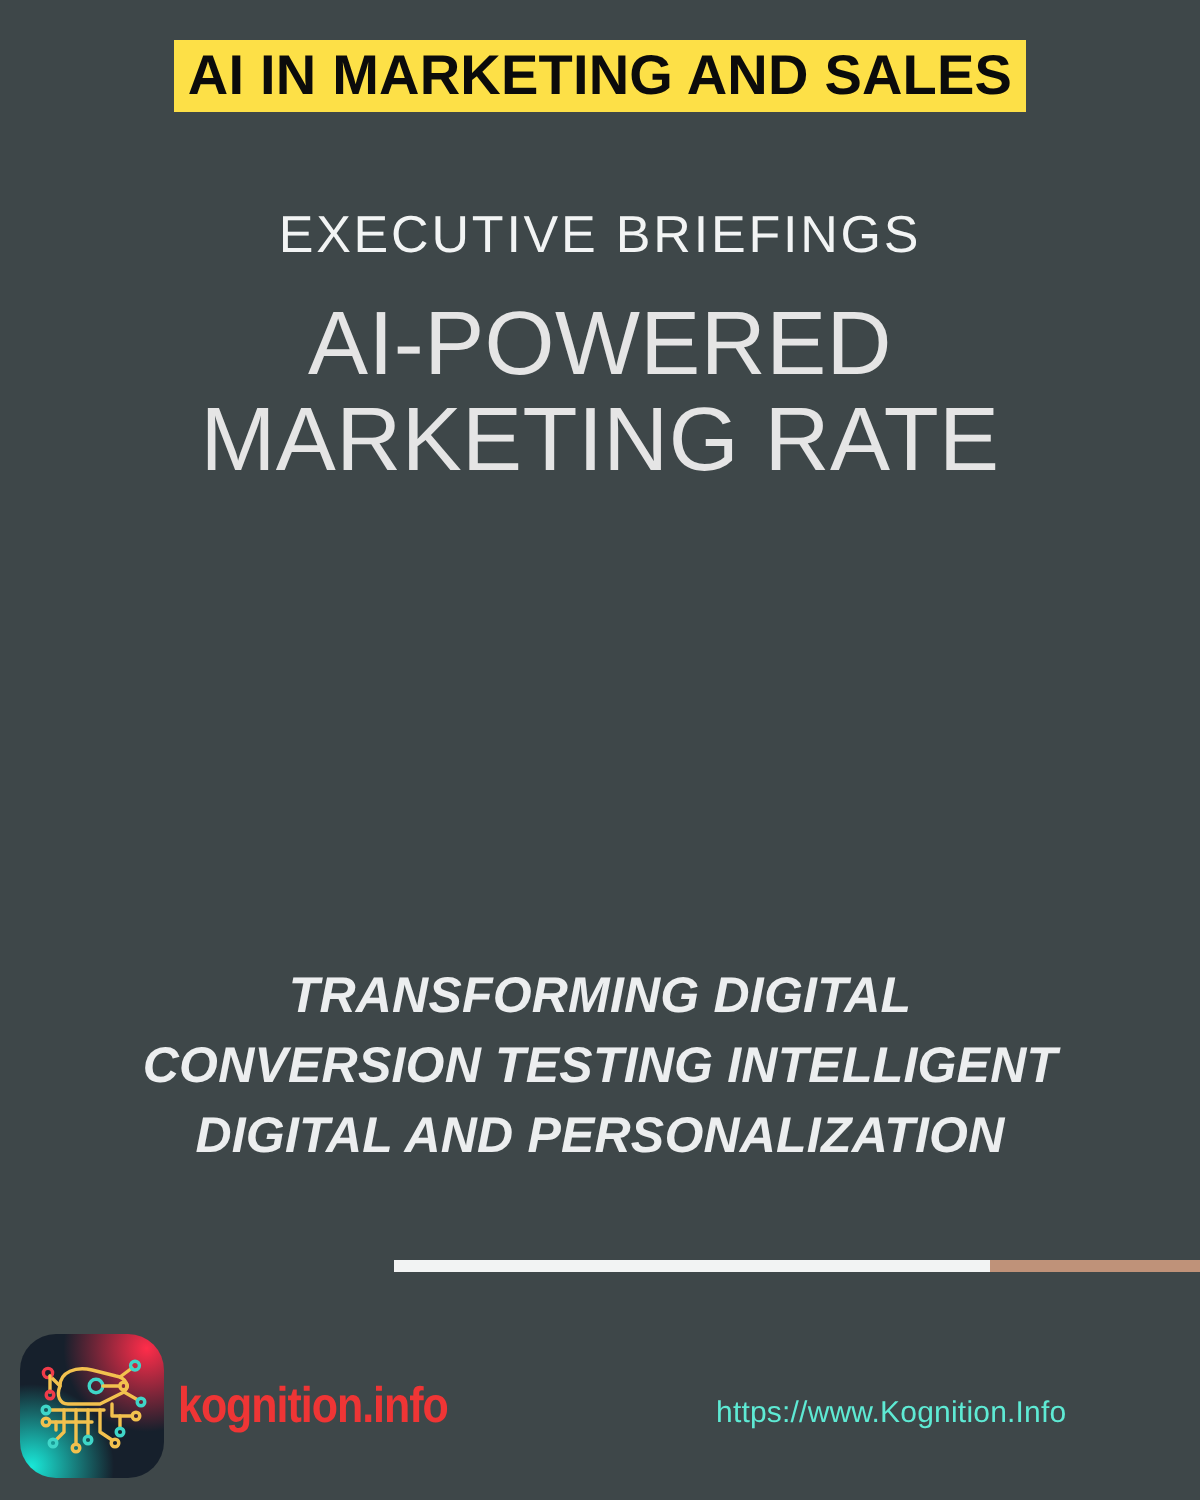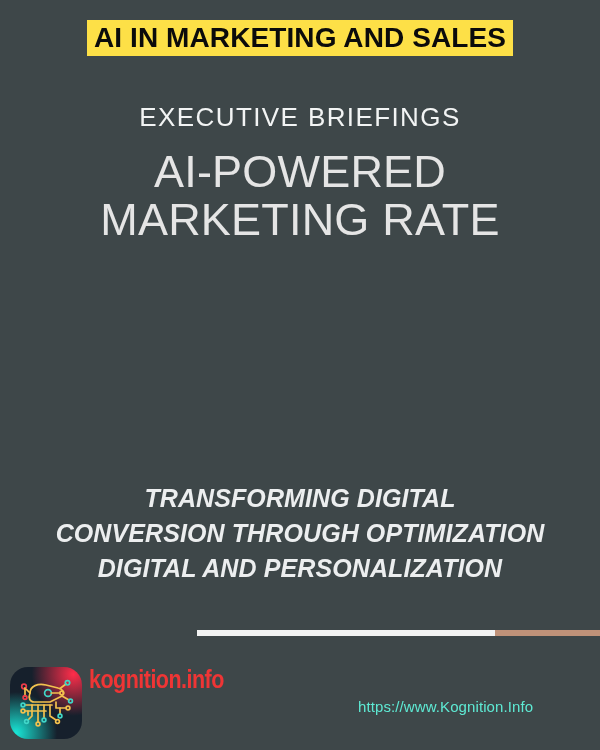--- a/index.html
+++ b/index.html
@@ -113,20 +113,21 @@
     left: 0;
     top: 662px;
     width: 600px;
     height: 88px;
   }
   .brand {
     position: absolute;
     left: 10px;
     top: 5px;
     display: flex;
+    align-items: center;
     gap: 7px;
   }
   .logo-tile {
     position: relative;
     width: 72px;
     height: 72px;
     border-radius: 18px;
     background:
       radial-gradient(circle at 88% 10%, #ff2d4a 0%, rgba(255,45,74,0) 46%),
       radial-gradient(circle at 8% 92%, #19e8d8 0%, rgba(25,232,216,0) 44%),
@@ -170,21 +171,21 @@
 
   <div class="kicker">EXECUTIVE BRIEFINGS</div>
 
   <div class="main-title">
     <span class="tline">AI-POWERED</span>
     <span class="tline">MARKETING RATE</span>
   </div>
 
   <div class="subtitle">
     <span class="sline">TRANSFORMING DIGITAL</span>
-    <span class="sline">CONVERSION THROUGH OPTIMIZATION</span>
+    <span class="sline">CONVERSION TESTING INTELLIGENT</span>
     <span class="sline">DIGITAL AND PERSONALIZATION</span>
   </div>
 
   <div class="rule">
     <div class="rule-white"></div>
     <div class="rule-tan"></div>
   </div>
 
   <div class="footer">
 

